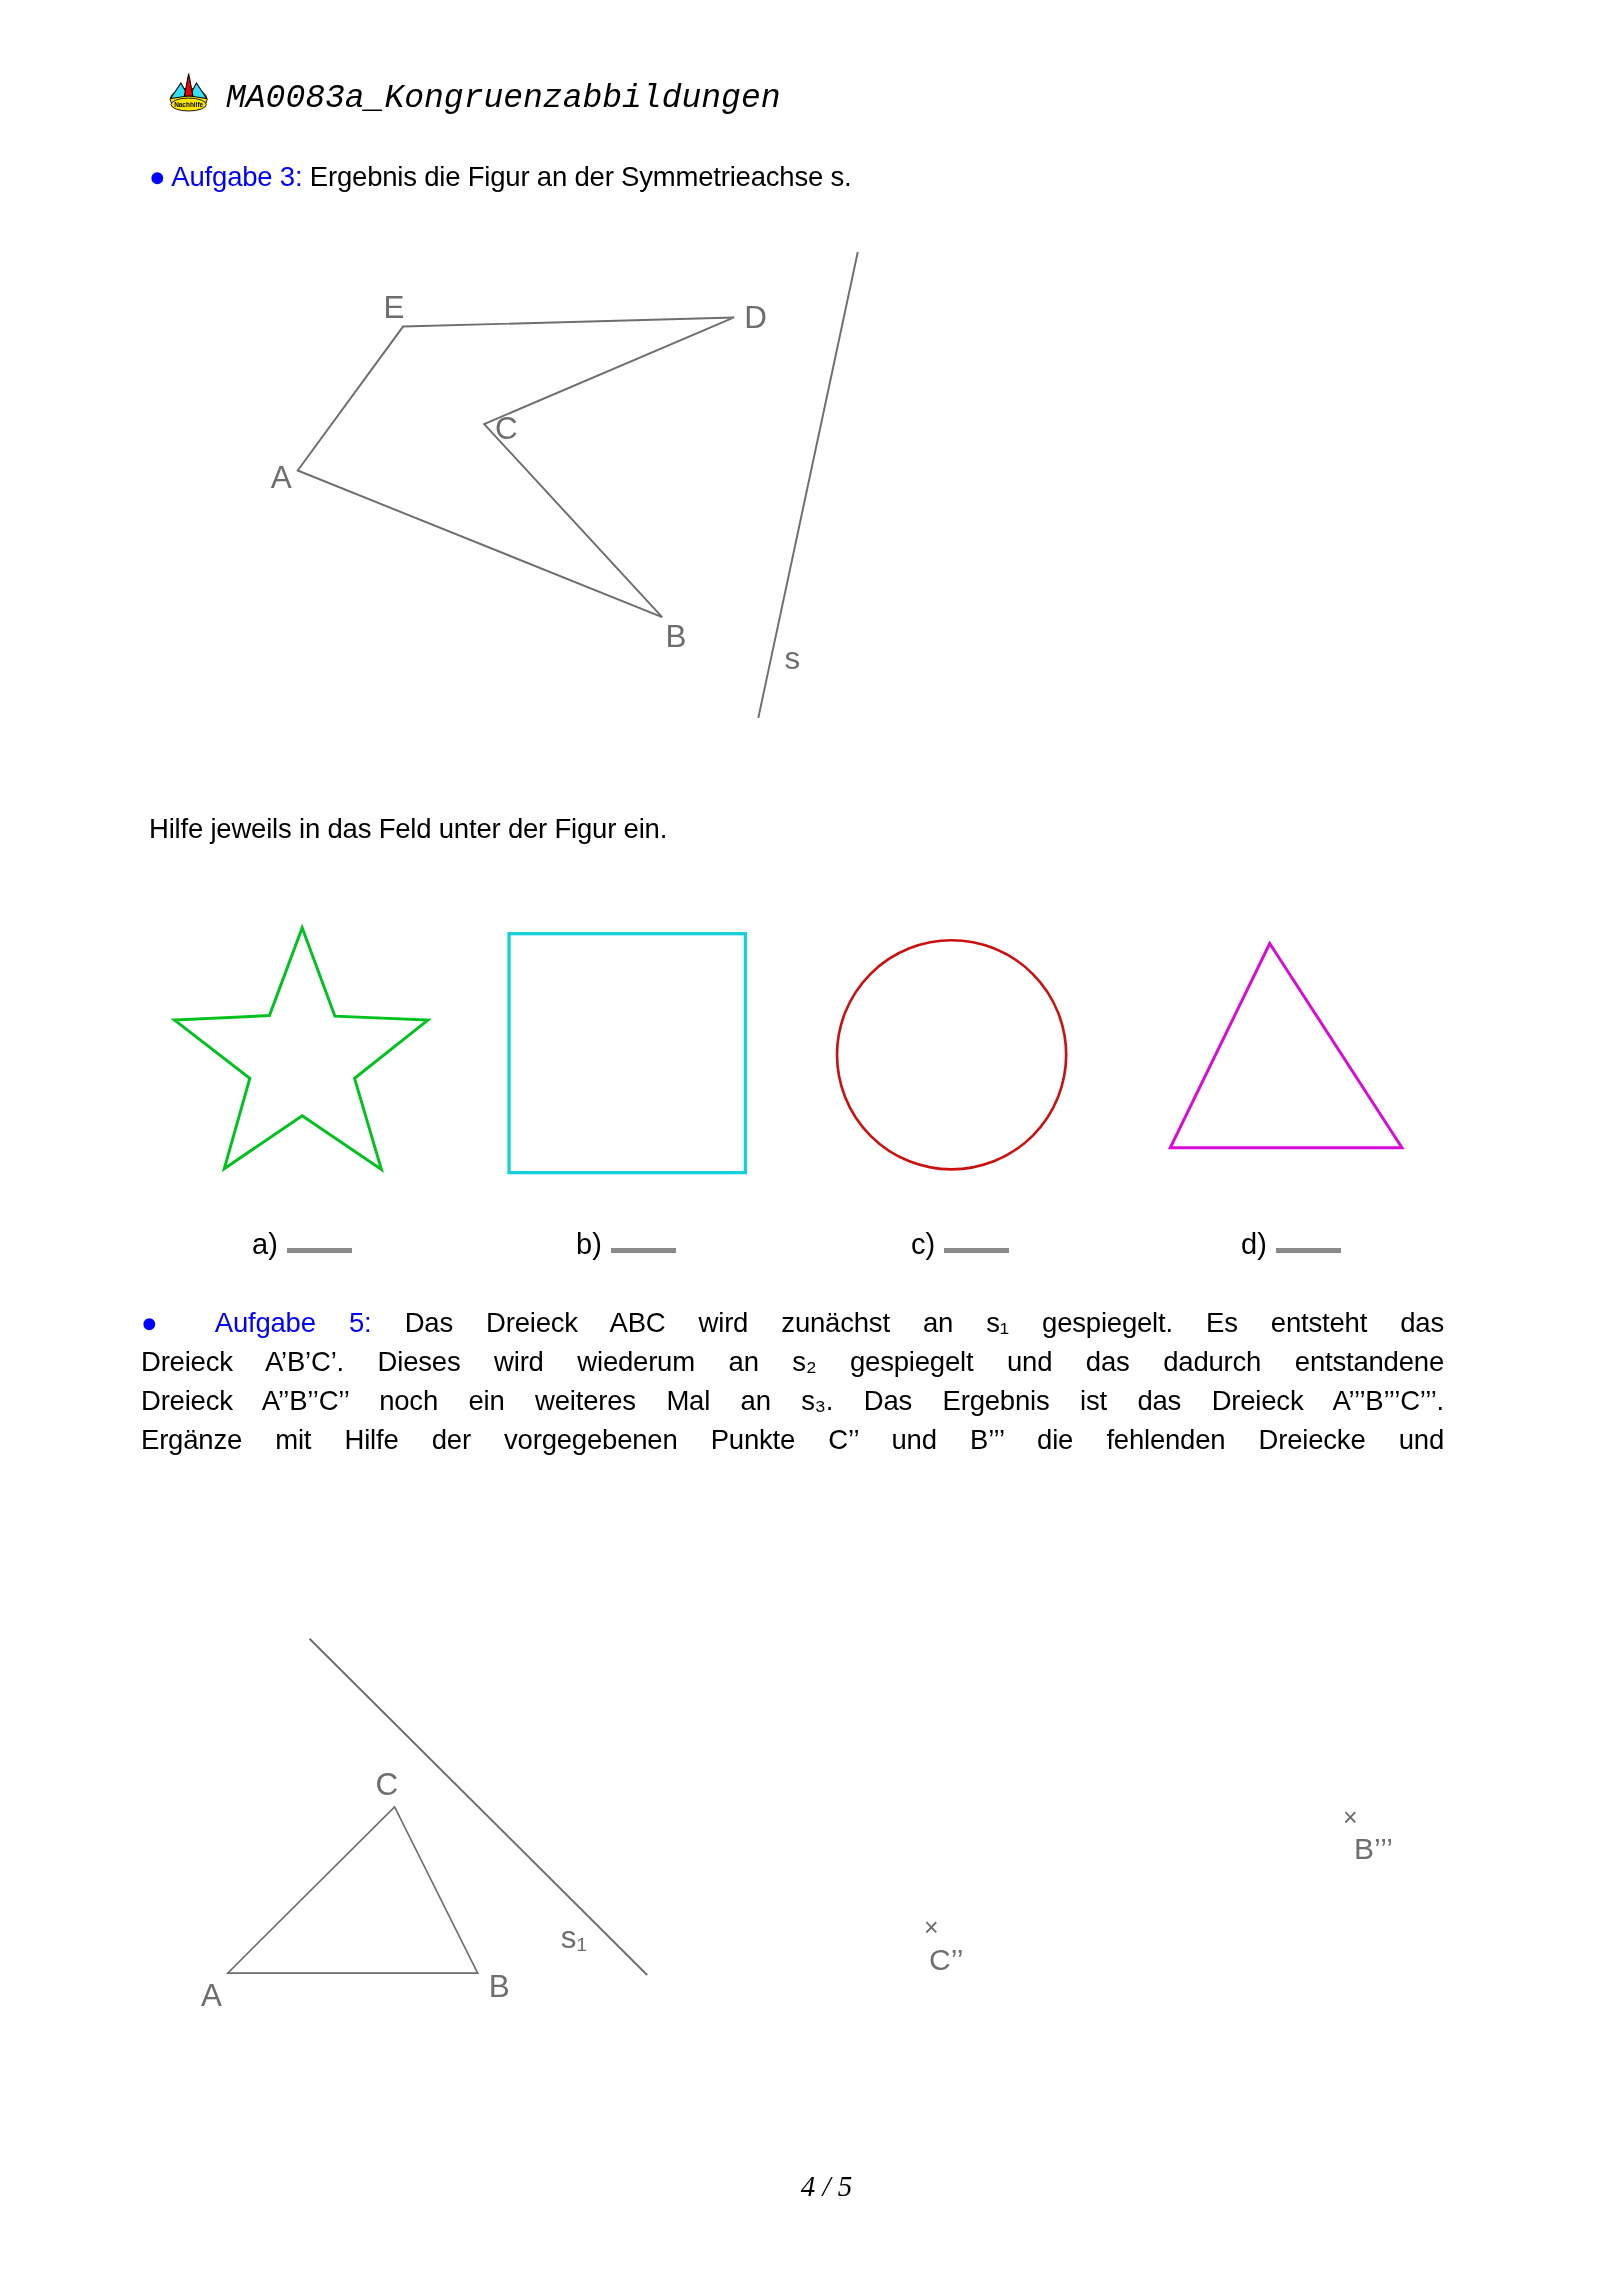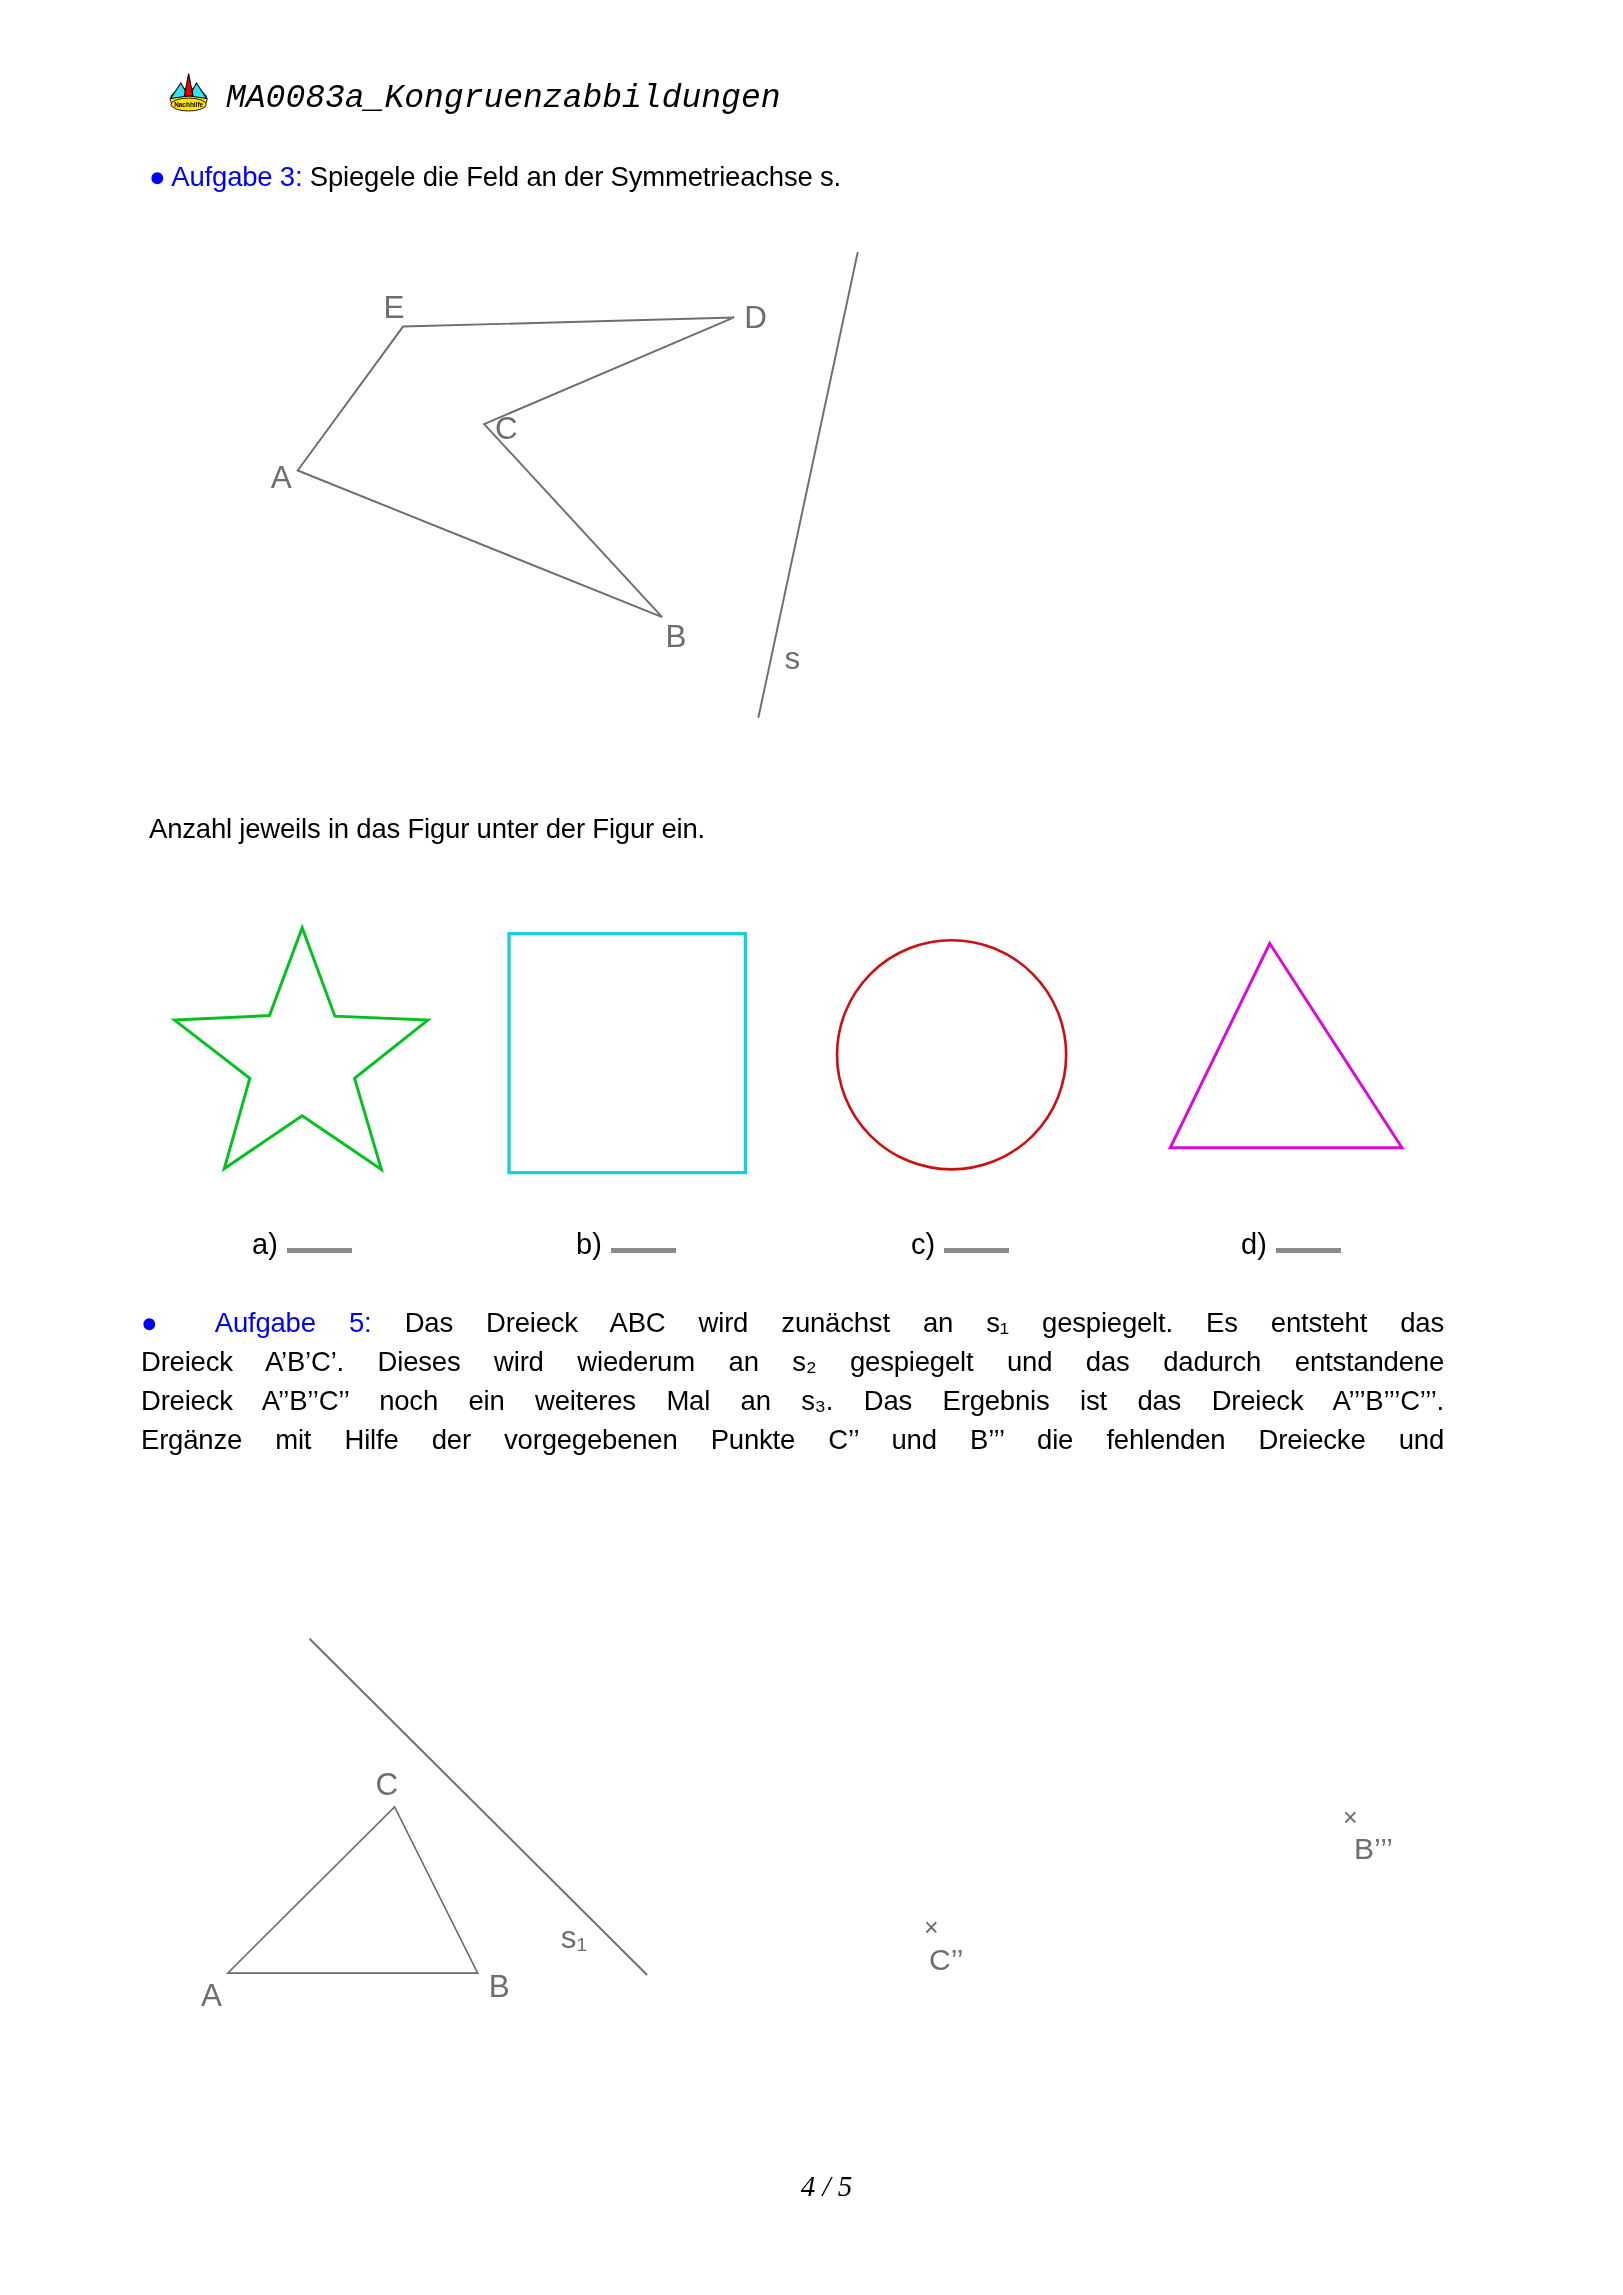--- a/index.html
+++ b/index.html
@@ -50,38 +50,38 @@
     <polygon points="48,6 38,58 58,58" fill="#EE0000" stroke="#000" stroke-width="2.5"></polygon>
     <ellipse cx="48" cy="78" rx="41" ry="15" fill="#FFE500" stroke="#000" stroke-width="2"></ellipse>
     <text x="48" y="84" text-anchor="middle" class="logo-text">Nachhilfe</text>
   </svg>
 </div>
 <div class="abs header-title" style="left:226px;top:80px;">MA0083a_Kongruenzabbildungen</div>
 
 <div class="abs para" style="left:149px;top:157px;width:1303px;">
   <span class="bullet">●</span>
   <span class="accent">Aufgabe 3:</span>
-  <span>Spiegele die Feld an der Symmetrieachse s.</span>
+  <span>Ergebnis die Figur an der Symmetrieachse s.</span>
 </div>
 
 <div class="abs" style="left:229px;top:236px;">
   <svg width="687" height="524" viewBox="0 0 1050 800">
     <polygon points="105,358 266,138 772,124 390,287 662,582" class="fig-line" stroke-width="3"></polygon>
     <line x1="961" y1="24" x2="809" y2="736" class="fig-line" stroke-width="3"></line>
     <text x="252" y="125" text-anchor="middle" class="fig-label">E</text>
     <text x="805" y="140" text-anchor="middle" class="fig-label">D</text>
     <text x="424" y="310" text-anchor="middle" class="fig-label">C</text>
     <text x="80" y="384" text-anchor="middle" class="fig-label">A</text>
     <text x="683" y="627" text-anchor="middle" class="fig-label">B</text>
     <text x="861" y="662" text-anchor="middle" class="fig-label" font-size="44">s</text>
   </svg>
 </div>
 
 <div class="abs para" style="left:149px;top:809px;width:1303px;">
-  <div>Anzahl jeweils in das Figur unter der Figur ein.</div>
+  <div>Hilfe jeweils in das Feld unter der Figur ein.</div>
 </div>
 
 <div class="abs" style="left:149px;top:916px;">
   <svg width="1325" height="275" viewBox="0 0 2024 420">
     <polygon points="234,18 284,153 426,159 314,248 355,387 234,305 115,386 154,248 39,159 184,152" fill="none" stroke-width="4.5" stroke="#00C21E"></polygon>
     <rect x="550" y="27" width="361" height="365" fill="none" stroke-width="5" stroke="#14CFDC"></rect>
     <circle cx="1226" cy="212" r="175" fill="none" stroke-width="4" stroke="#CC1010"></circle>
     <polygon points="1712,42 1560,354 1914,354" fill="none" stroke-width="4.5" stroke="#D90BD9"></polygon>
   </svg>
 </div>

